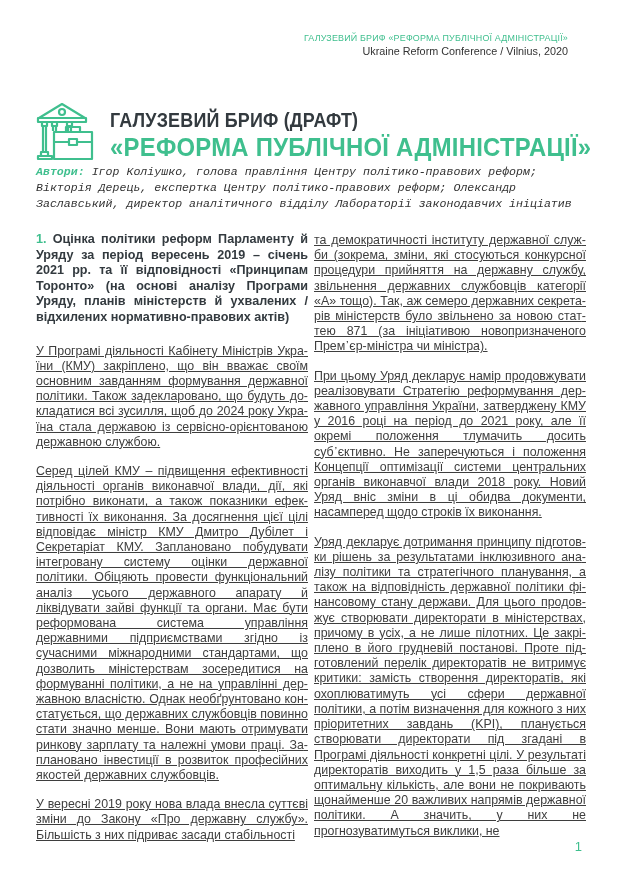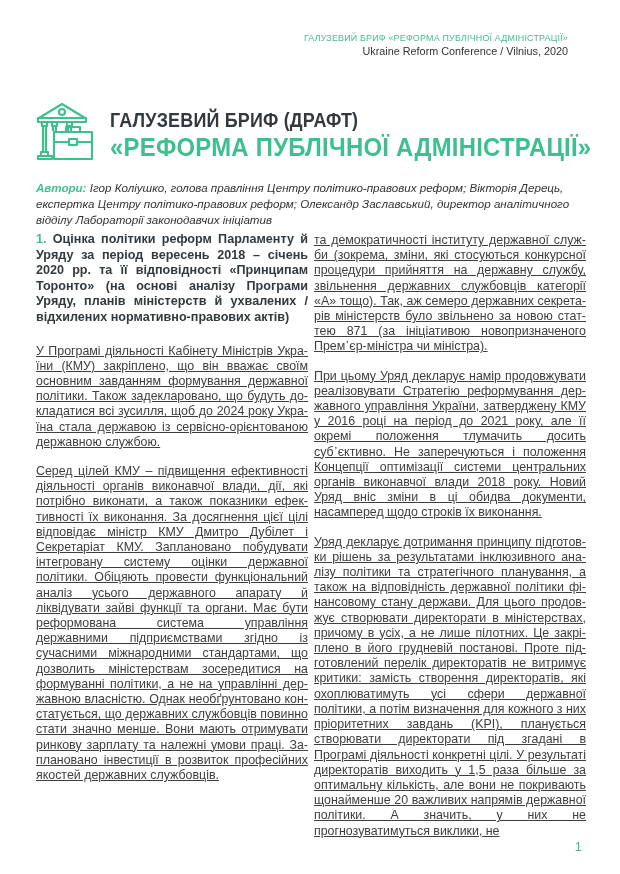--- a/index.html
+++ b/index.html
@@ -7,21 +7,21 @@
          font-family: "DejaVu Sans Condensed", "Liberation Sans Narrow", "Liberation Sans", sans-serif; color: #3a3a3a; }
   .hdr { position: absolute; right: 52px; top: 32px; text-align: right; }
   .hdr-top { color: #3fbf8e; font-size: 9.6px; letter-spacing: 0.2px; font-family: "Liberation Sans", sans-serif; transform: scaleX(0.93); transform-origin: right; white-space: nowrap; }
   .hdr-sub { color: #333; font-size: 11.4px; margin-top: 2px; font-family: "Liberation Sans", sans-serif; transform: scaleX(0.95); transform-origin: right; white-space: nowrap; }
 
   .title-block { position: absolute; left: 36px; top: 100px; width: 570px; height: 70px; text-align: center; }
   .logo { position: absolute; left: 0; top: 0; width: 58px; height: 62px; }
   .t1 { position: absolute; left: 74px; top: 9px; font-family: "Liberation Sans", sans-serif; font-weight: bold; font-size: 19.5px; color: #333a3f; white-space: nowrap; letter-spacing: 0.2px; transform: scaleX(0.92); transform-origin: left; }
   .t2 { position: absolute; left: 74px; top: 32px; font-family: "Liberation Sans", sans-serif; font-weight: bold; font-size: 26.5px; color: #3fbf8e; white-space: nowrap; letter-spacing: 0.3px; transform: scaleX(0.9); transform-origin: left; }
 
-  .authors { position: absolute; left: 36px; top: 180px; width: 560px; font-style: italic; font-size: 11.6px; line-height: 16px; color: #333; font-family: Liberation Sans, sans-serif; }
+  .authors { position: absolute; left: 36px; top: 164px; width: 560px; font-style: italic; font-size: 11.6px; line-height: 16px; color: #333; font-family: Liberation Mono, monospace; }
   .authors .lbl { color: #3fbf8e; font-weight: bold; }
 
   .col { position: absolute; top: 232px; width: 272px; font-family: "Liberation Sans", sans-serif; font-size: 12.4px; line-height: 15.2px; color: #3e3e3e; text-align: justify; }
   .col.left { left: 36px; }
   .col.right { left: 314px; top: 233px; }
   .col p { margin: 0 0 14px 0; hyphens: auto; text-decoration: underline; }
   .section-title { font-weight: bold; color: #333a3f; font-size: 12.6px; line-height: 15.6px; margin: 0 0 18px 0; text-align: justify; }
   .section-title .num { color: #3fbf8e; }
 
   .page-num { position: absolute; right: 38px; bottom: 20px; color: #3fbf8e; font-size: 13px; font-family: "Liberation Sans", sans-serif; }
@@ -57,23 +57,24 @@
       <rect x="33" y="39" width="8" height="6" fill="#ffffff"></rect>
     </svg>
   </div>
   <div class="t1">ГАЛУЗЕВИЙ БРИФ (ДРАФТ)</div>
   <div class="t2">«РЕФОРМА ПУБЛІЧНОЇ АДМІНІСТРАЦІЇ»</div>
 </div>
 
 <div class="authors"><span class="lbl">Автори:</span><span> Ігор Коліушко, голова правління Центру політико-правових реформ; Вікторія Дерець, експертка Центру політико-правових реформ; Олександр Заславський, директор аналітичного відділу Лабораторії законодавчих ініціатив</span></div>
 
 <div class="col left">
-  <div class="section-title"><span class="num">1.</span><span> Оцінка політики реформ Парламенту й Уряду за період вересень 2018 – січень 2020 рр. та її відповідності «Принципам Торонто» (на основі аналізу Програми Уряду, планів міністерств й ухвалених / відхилених норма­тивно-правових актів)</span></div>
+  <div class="section-title"><span class="num">1.</span><span> Оцінка політики реформ Парламенту й Уряду за період вересень 2019 – січень 2021 рр. та її відповідності «Принципам Торонто» (на основі аналізу Програми Уряду, планів міністерств й ухвалених / відхилених норма­тивно-правових актів)</span></div>
   <p>У Програмі діяльності Кабінету Міністрів Укра­їни (КМУ) закріплено, що він вважає своїм основним завданням формування державної політики. Також задекларовано, що будуть до­кладатися всі зусилля, щоб до 2024 року Укра­їна стала державою із сервісно-орієнтованою державною службою.</p>
   <p>Серед цілей КМУ – підвищення ефективності діяльності органів виконавчої влади, дії, які потрібно виконати, а також показники ефек­тивності їх виконання. За досягнення цієї цілі відповідає міністр КМУ Дмитро Дубілет і Секре­таріат КМУ. Заплановано побудувати інтегро­вану систему оцінки державної політики. Обі­цяють провести функціональний аналіз усього державного апарату й ліквідувати зайві функ­ції та органи. Має бути реформована система управління державними підприємствами згід­но із сучасними міжнародними стандартами, що дозволить міністерствам зосередитися на формуванні політики, а не на управлінні дер­жавною власністю. Однак необґрунтовано кон­статується, що державних службовців повинно стати значно менше. Вони мають отримувати ринкову зарплату та належні умови праці. За­плановано інвестиції в розвиток професійних якостей державних службовців.</p>
+  <p>У вересні 2019 року нова влада внесла сут­тєві зміни до Закону «Про державну службу». Більшість з них підриває засади стабільності</p>
 </div>
 
 <div class="col right">
   <p>та демократичності інституту державної служ­би (зокрема, зміни, які стосуються конкурсної процедури прийняття на державну службу, звільнення державних службовців категорії «А» тощо). Так, аж семеро державних секрета­рів міністерств було звільнено за новою стат­тею 871 (за ініціативою новопризначеного Прем᾽єр-міністра чи міністра).</p>
   <p>При цьому Уряд декларує намір продовжувати реалізовувати Стратегію реформування дер­жавного управління України, затверджену КМУ у 2016 році на період до 2021 року, але її окремі положення тлумачить досить суб᾽єктивно. Не заперечуються і положення Концепції оптимі­зації системи центральних органів виконавчої влади 2018 року. Новий Уряд вніс зміни в ці обидва документи, насамперед щодо строків їх виконання.</p>
   <p>Уряд декларує дотримання принципу підготов­ки рішень за результатами інклюзивного ана­лізу політики та стратегічного планування, а також на відповідність державної політики фі­нансовому стану держави. Для цього продов­жує створювати директорати в міністерствах, причому в усіх, а не лише пілотних. Це закрі­плено в його грудневій постанові. Проте під­готовлений перелік директоратів не витримує критики: замість створення директоратів, які охоплюватимуть усі сфери державної політики, а потім визначення для кожного з них пріори­тетних завдань (KPI), планується створювати директорати під згадані в Програмі діяльності конкретні цілі. У результаті директоратів ви­ходить у 1,5 раза більше за оптимальну кіль­кість, але вони не покривають щонайменше 20 важливих напрямів державної політики. А зна­чить, у них не прогнозуватимуться виклики, не</p>
 </div>
 
 <div class="page-num">1</div>
 

